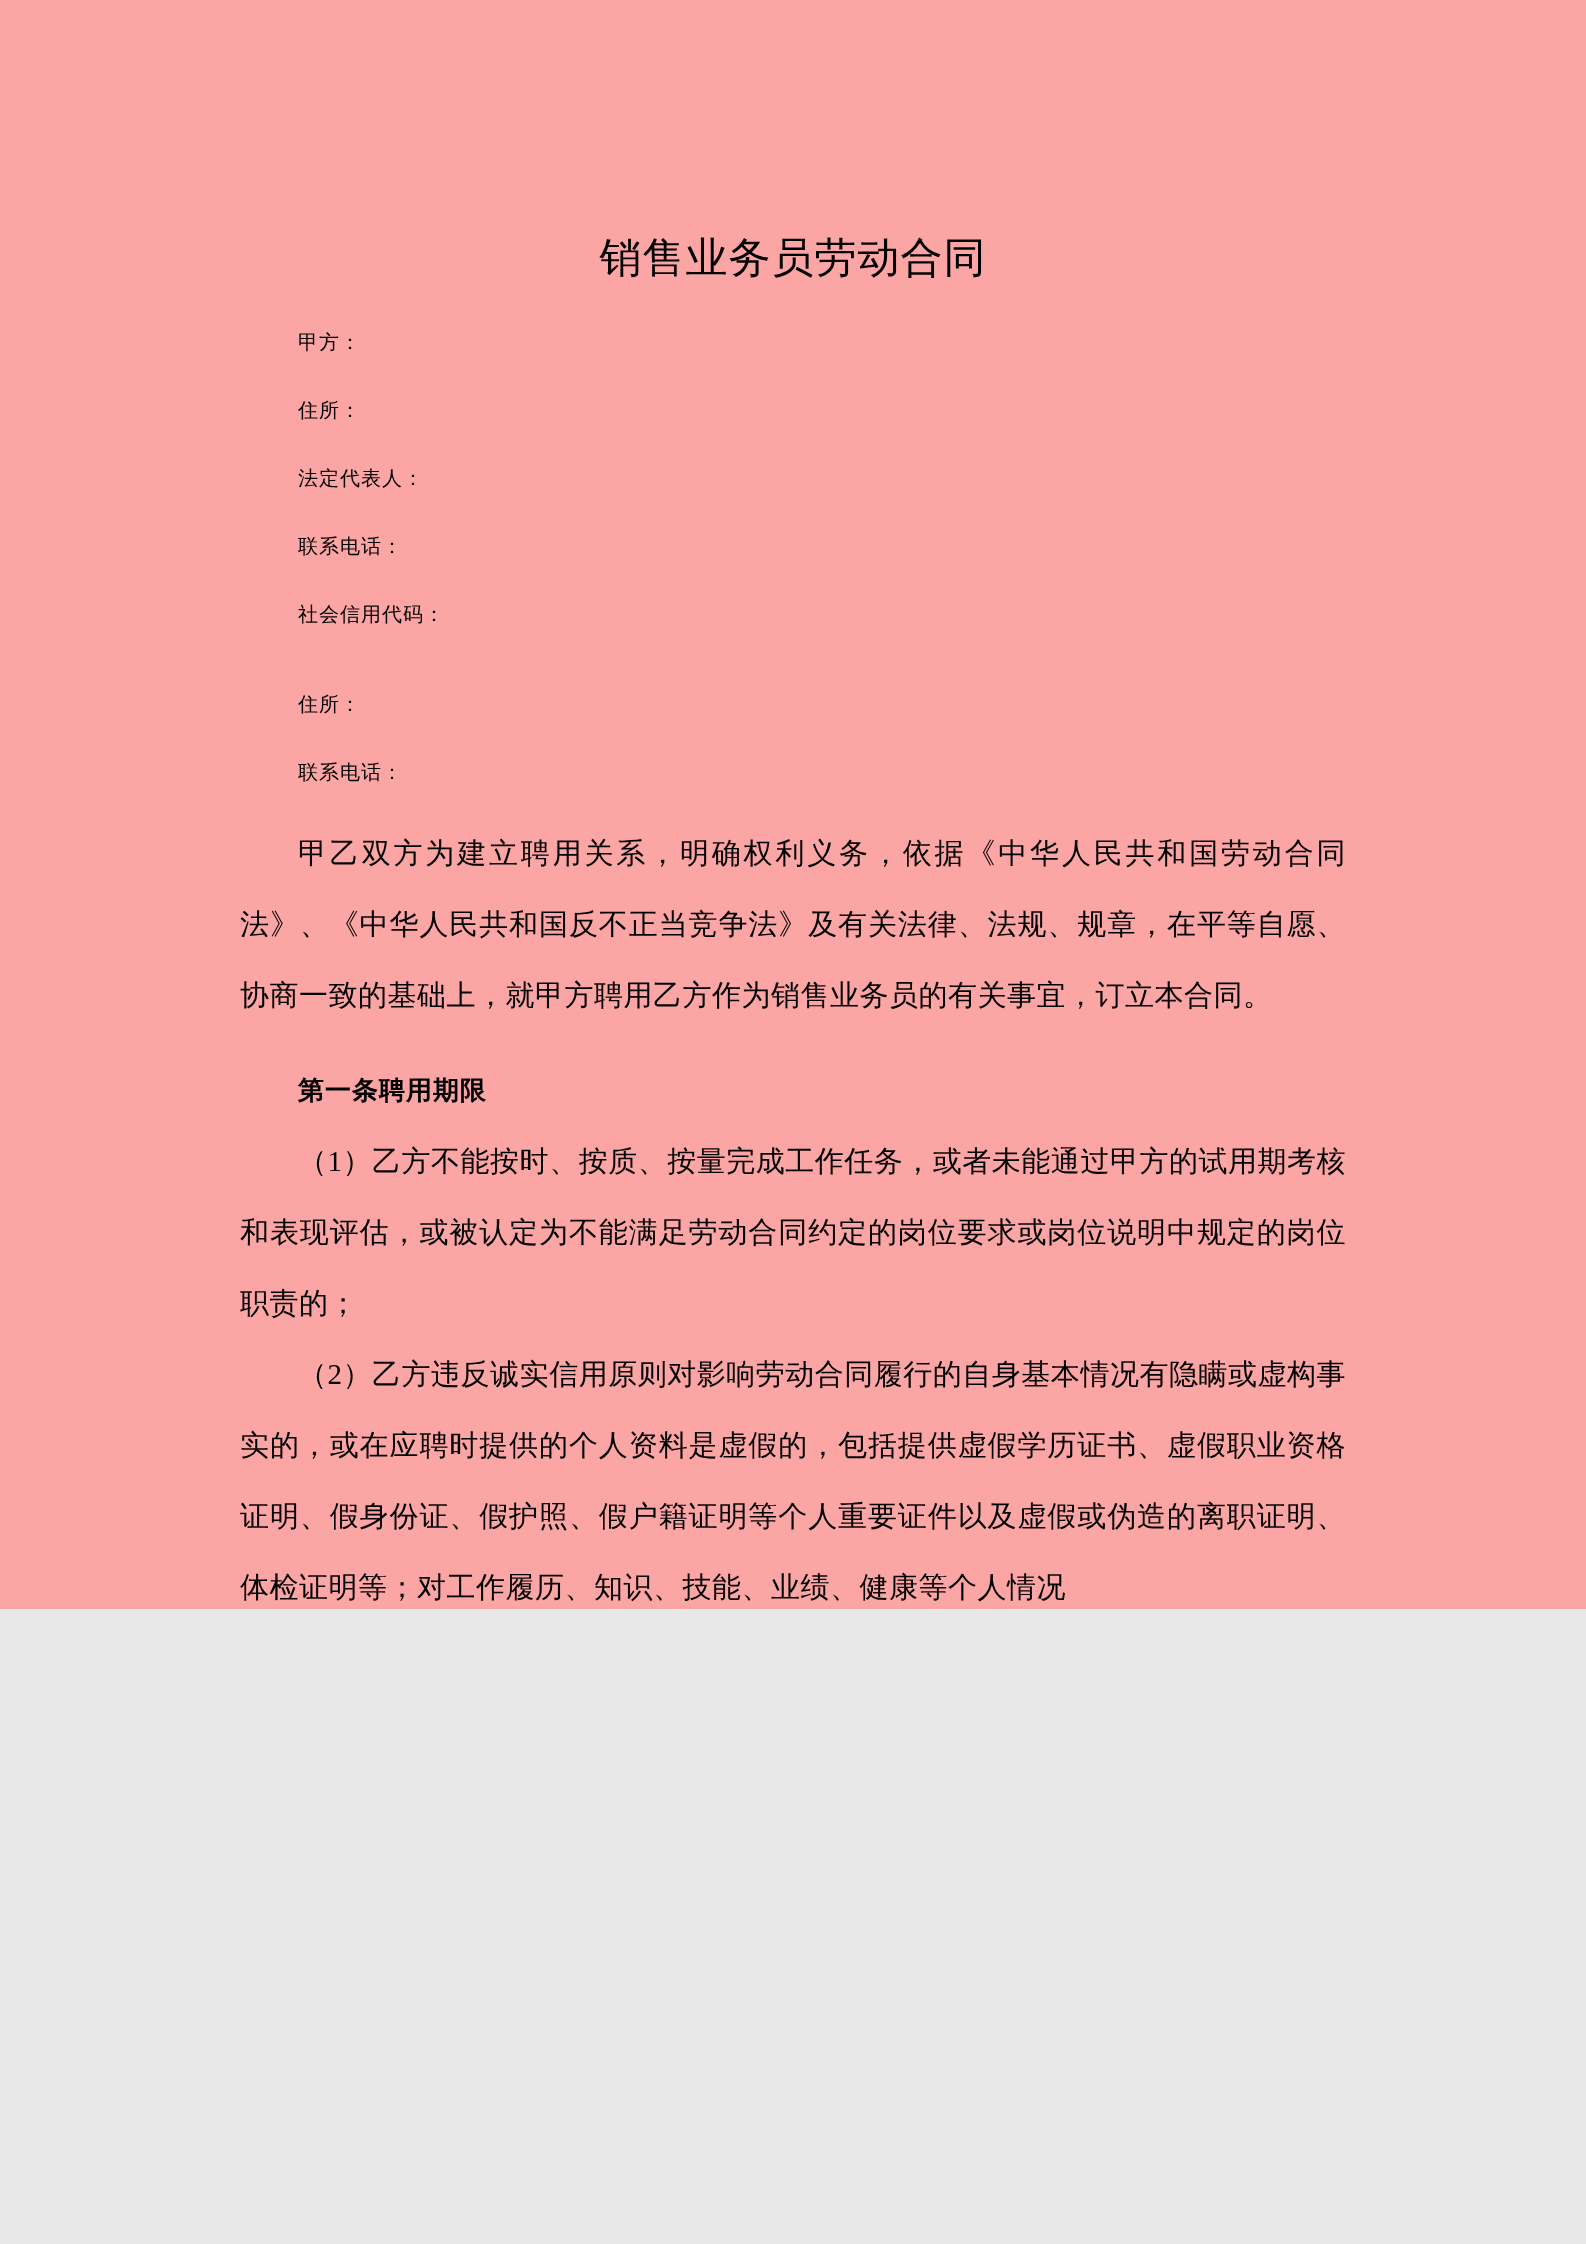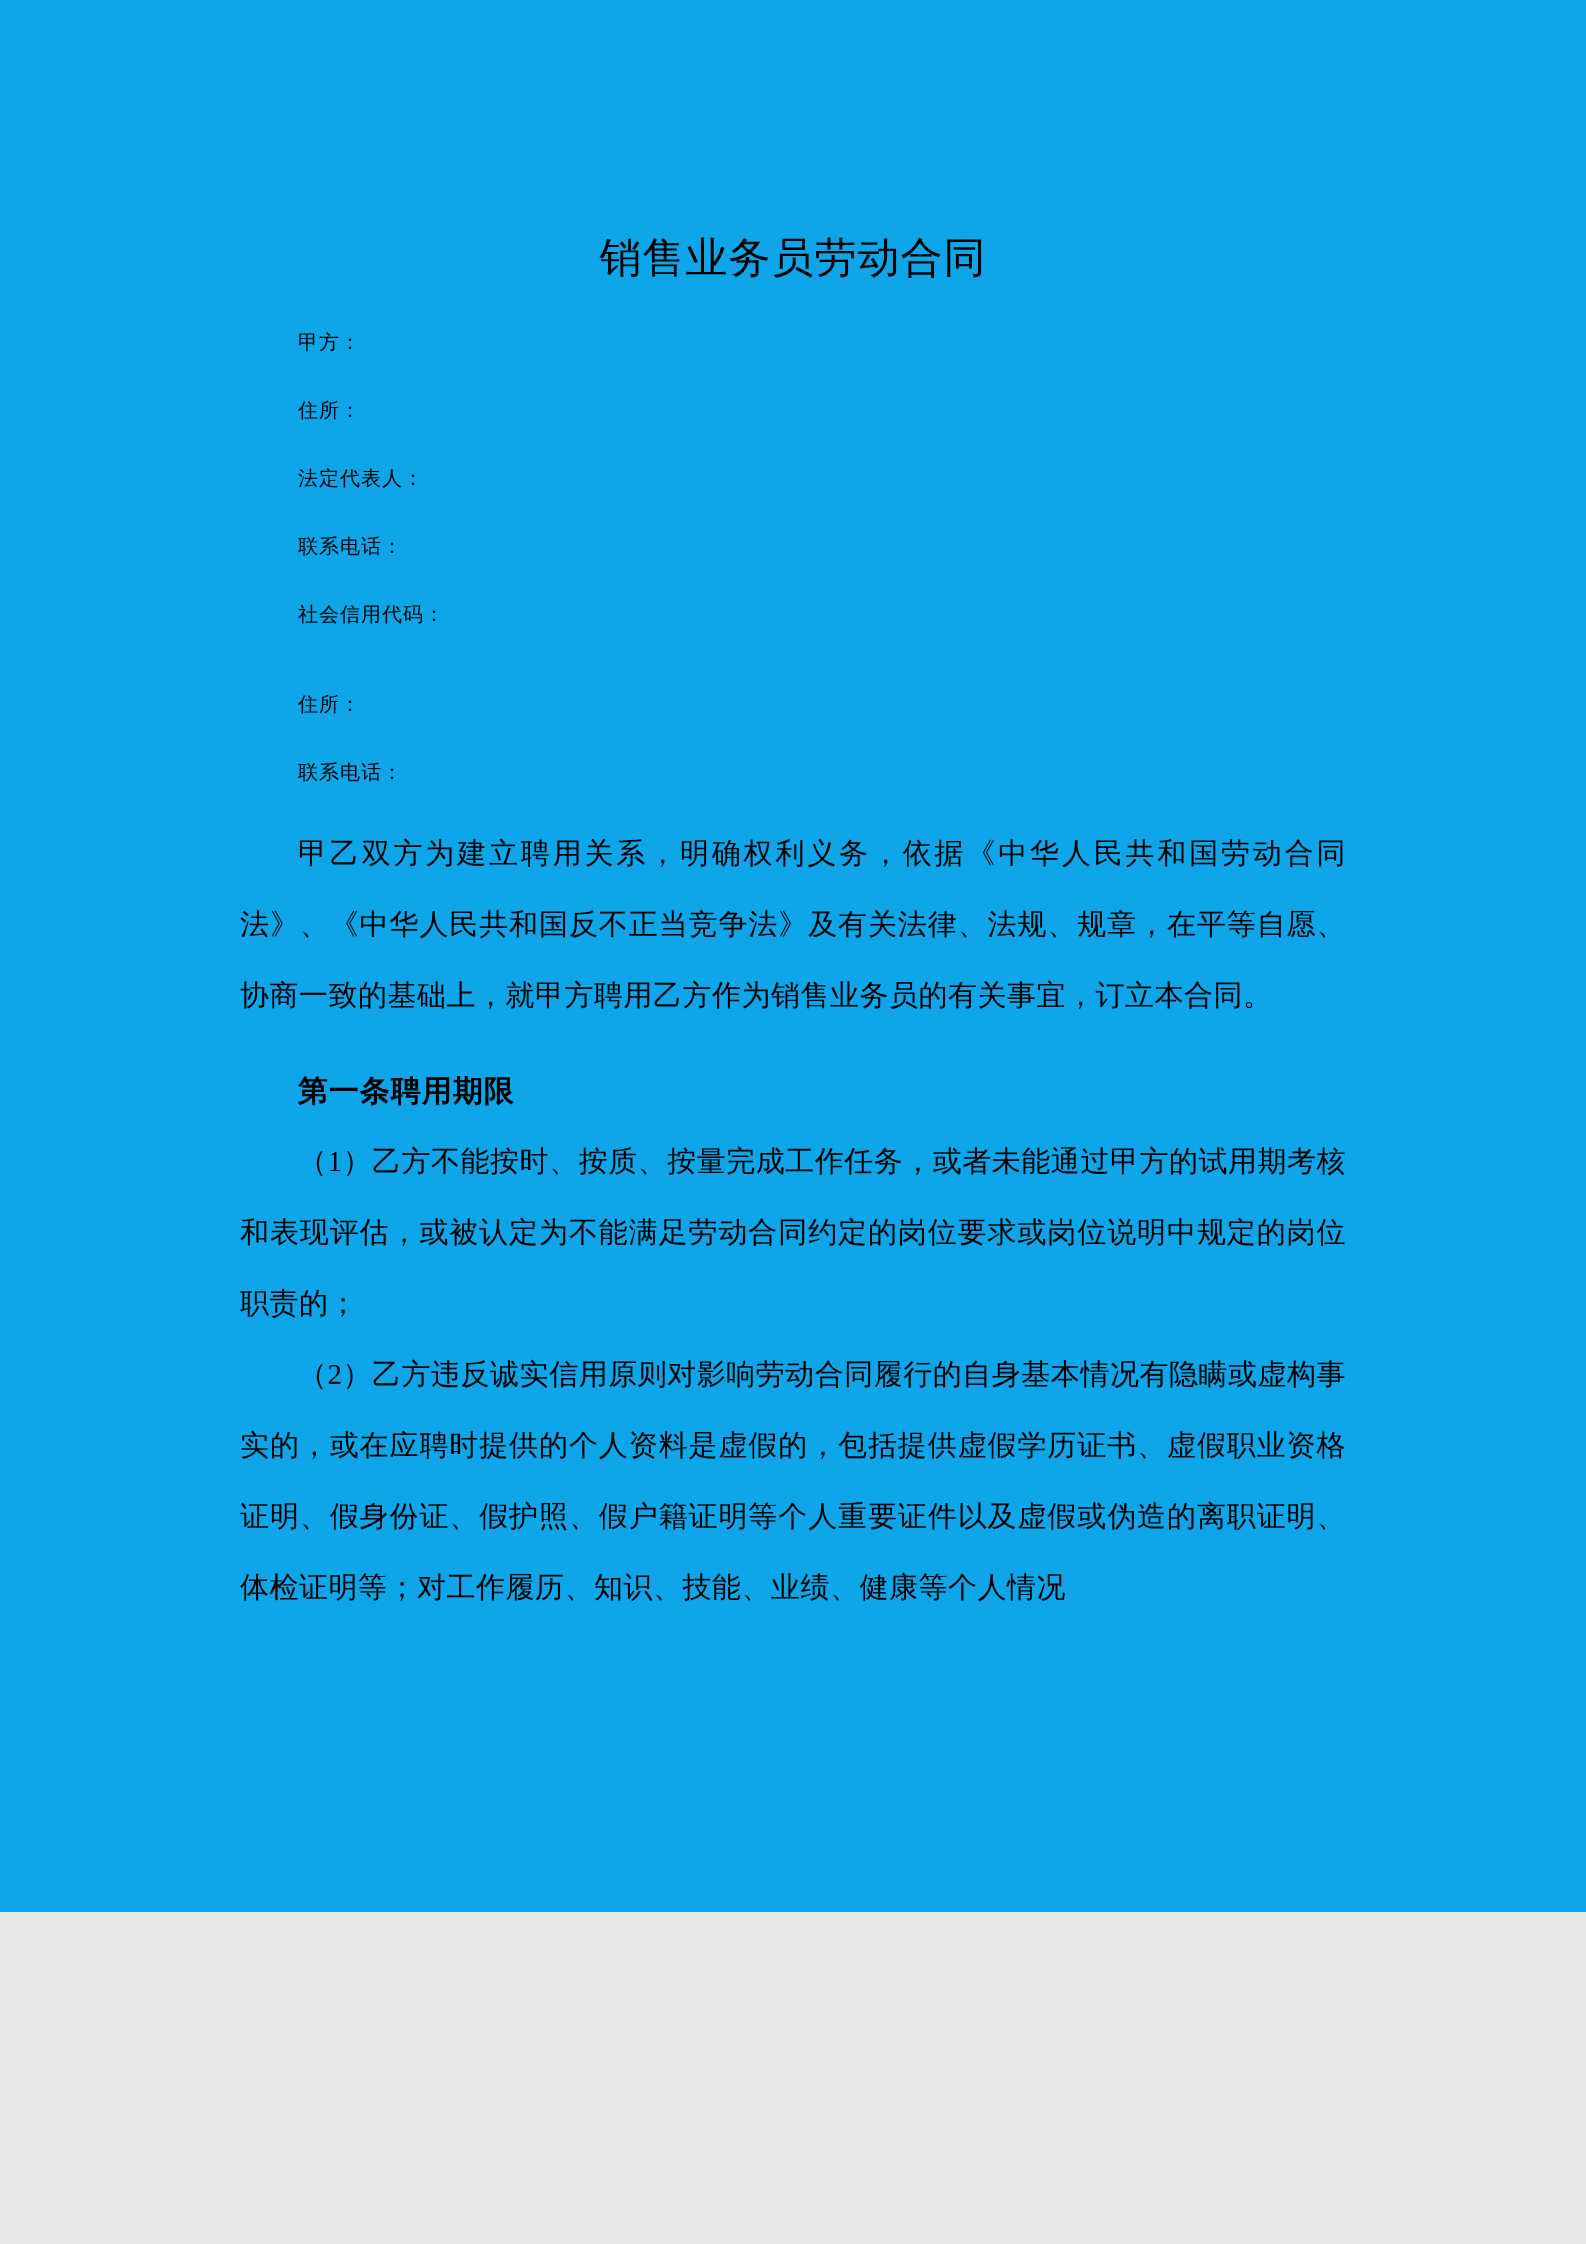--- a/index.html
+++ b/index.html
@@ -3,23 +3,23 @@
 <meta charset="utf-8">
 <style>
   html, body {
     margin: 0;
     padding: 0;
     background: #e8e8e8;
   }
   .page {
     position: relative;
     width: 1586px;
-    height: 1912px;
+    height: 1609px;
     margin: 0 auto;
-    background: #0ea5e9;
+    background: #fca5a5;
     color: #000000;
     font-family: "Liberation Serif", "DejaVu Serif", serif;
     overflow: hidden;
     box-sizing: border-box;
     padding: 226px 240px 0 240px;
   }
   .doc-title {
     margin: 0;
     font-size: 42px;
     line-height: 64px;
@@ -41,21 +41,21 @@
     margin: 0;
     font-size: 29px;
     line-height: 71px;
     text-indent: 58px;
     text-align: justify;
     letter-spacing: 0.5px;
   }
   .preamble { margin-top: 12px; }
   .clause-heading {
     margin: 24px 0 0 0;
-    font-size: 30px;
+    font-size: 26px;
     line-height: 71px;
     text-indent: 58px;
     font-weight: 700;
     font-family: "Liberation Sans", "DejaVu Sans", sans-serif;
     letter-spacing: 1px;
   }
   .clause-bold {
     font-weight: 700;
   }
   .clause-2 { margin-top: 8px; }

